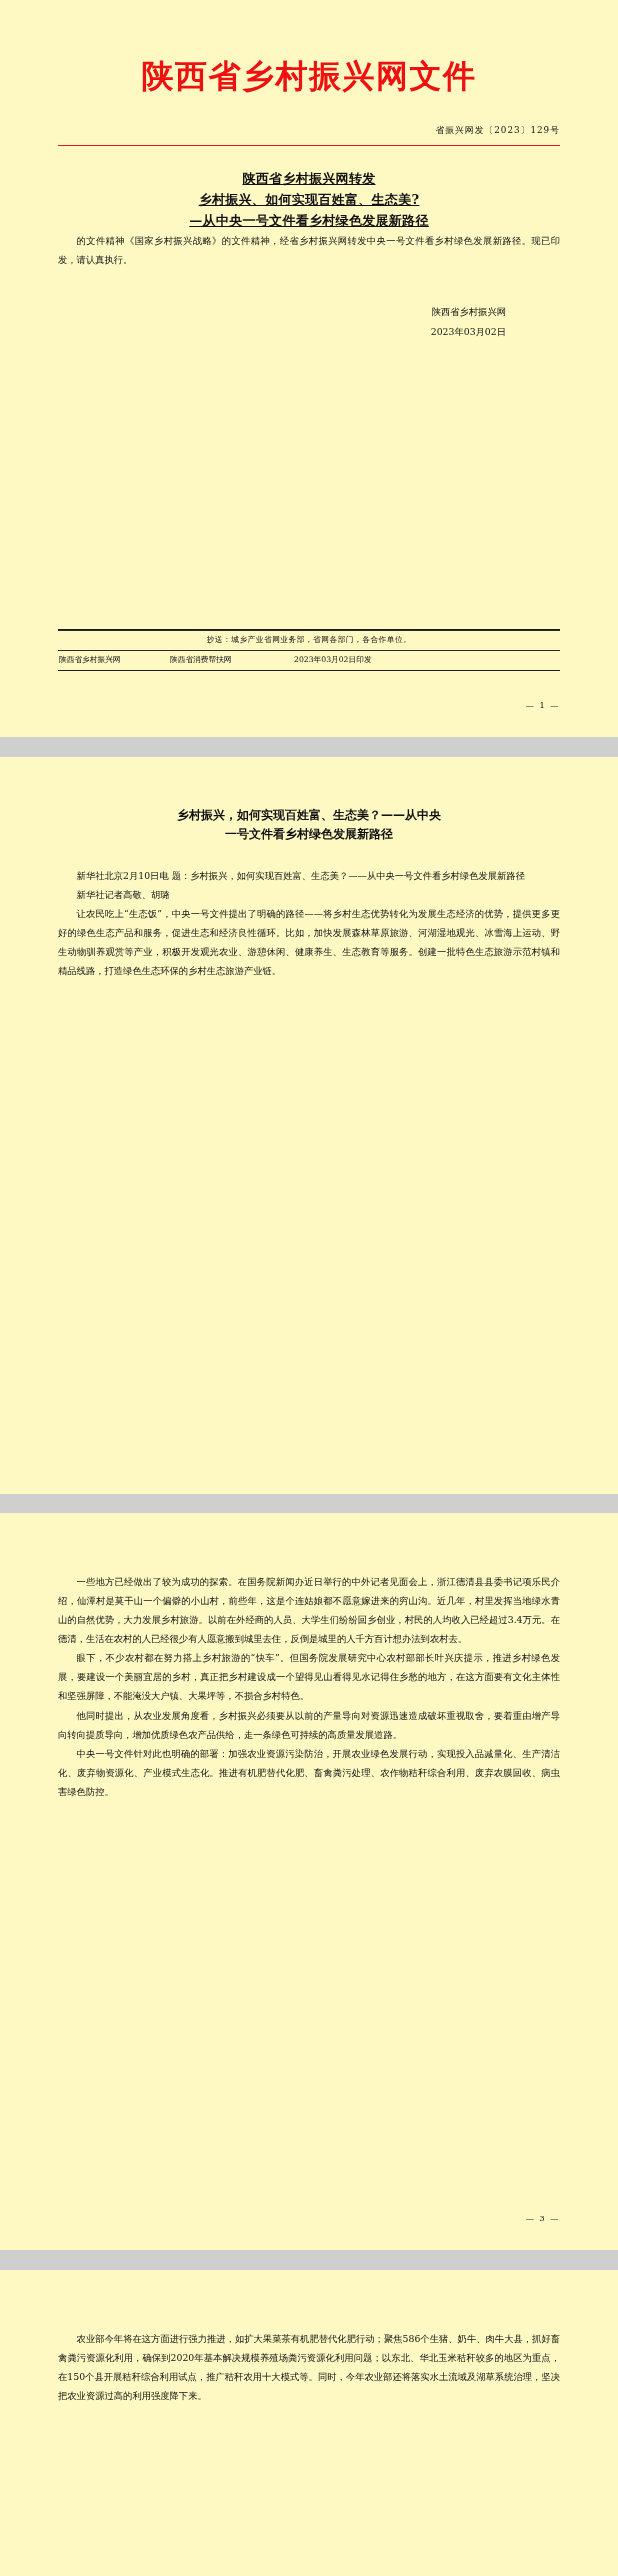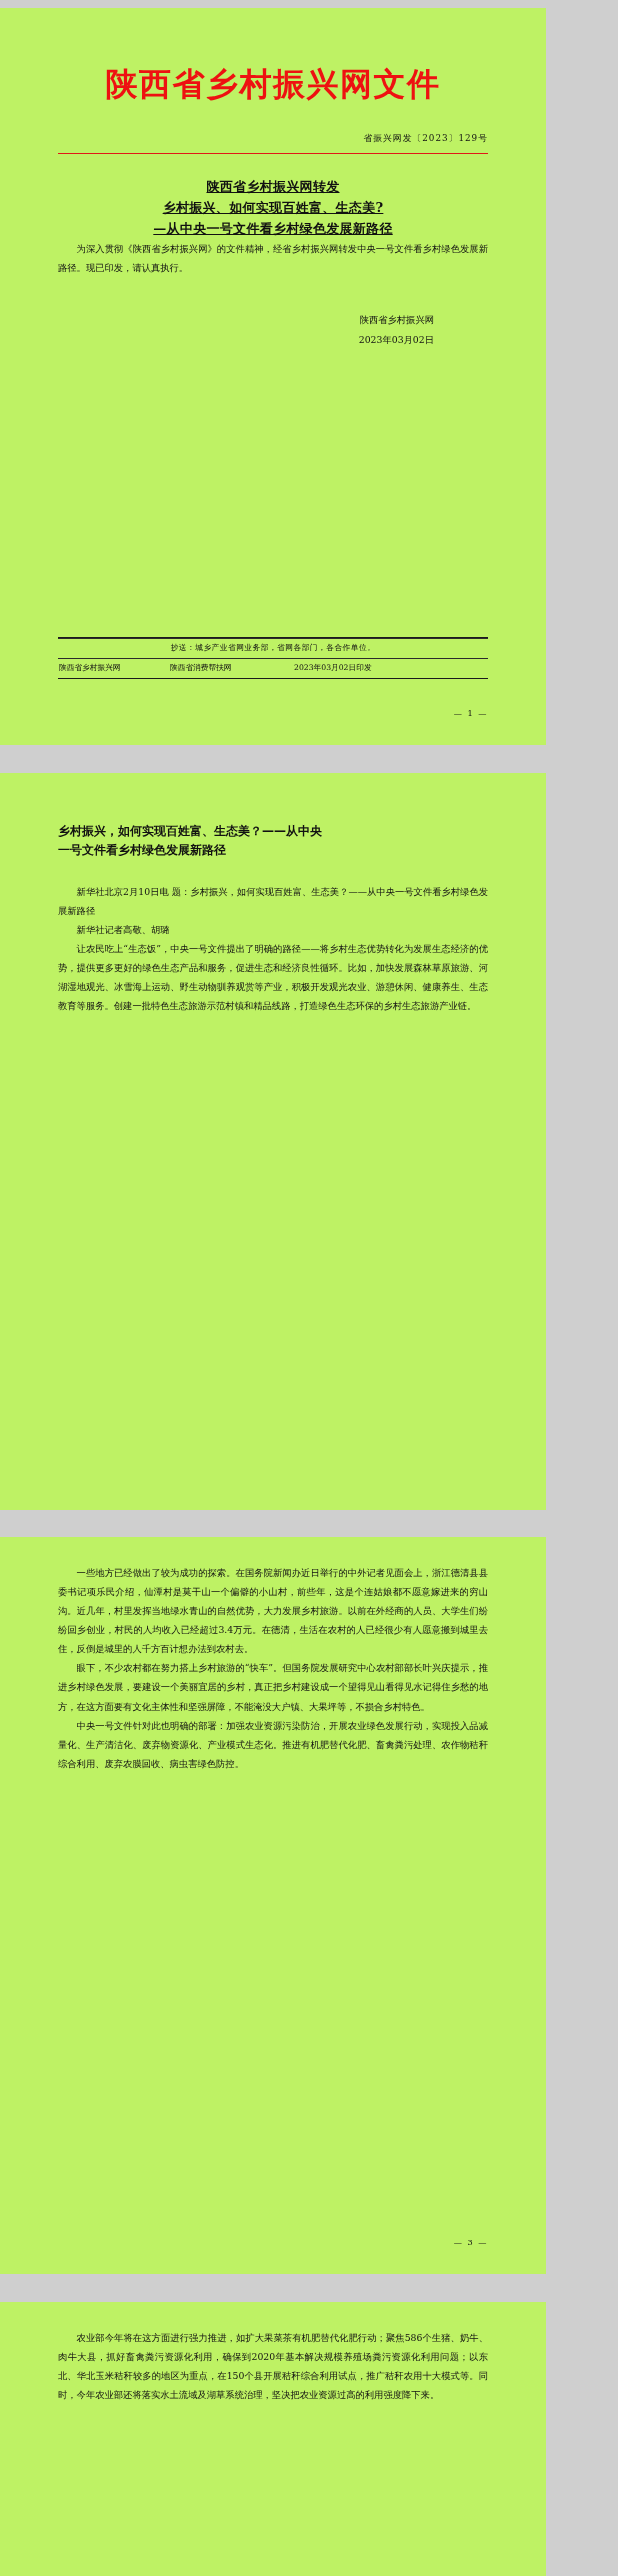--- a/index.html
+++ b/index.html
@@ -9,26 +9,25 @@
   }
   body {
     font-family: "DejaVu Sans", sans-serif;
   }
   .doc {
     width: 618px;
     margin: 0 auto;
     background: #cfcfcf;
   }
   .page {
-    width: 546px;
-    background: #bef264;
+    width: 618px;
+    background: #fef9c3;
     box-sizing: border-box;
     position: relative;
     overflow: hidden;
-    margin-top: 8px;
   }
   .page-inner {
     box-sizing: border-box;
     padding: 0 58px;
     height: 100%;
     position: relative;
   }
   .pg1 { height: 737px; }
   .pg2 { height: 737px; }
   .pg3 { height: 737px; }
@@ -148,28 +147,29 @@
     font-family: "DejaVu Serif", serif;
     font-size: 8.2px;
     color: #111;
     letter-spacing: 1.5px;
   }
   .page-num.right { text-align: right; padding-right: 58px; }
 
   
   .article-head {
     margin-top: 49px;
+    text-align: center;
     font-family: "DejaVu Sans", sans-serif;
     font-weight: bold;
     font-size: 12px;
     line-height: 1.62;
     color: #111;
   }
   .spacer-40 { height: 21.6px; }
-  .body-top-pad { padding-top: 26px; }
+  .body-top-pad { padding-top: 59px; }
 </style>
 </head>
 <body>
 
 <div class="doc">
 
   <div class="page pg1">
     <div class="page-inner">
 
       <div class="masthead">
@@ -180,21 +180,21 @@
 
       <div class="red-rule" style="background: rgb(224, 24, 24);"></div>
 
       <div class="title-block">
         <div class="title-line">陕西省乡村振兴网转发</div>
         <div class="title-line">乡村振兴、如何实现百姓富、生态美?</div>
         <div class="title-line">—从中央一号文件看乡村绿色发展新路径</div>
       </div>
 
 
-      <p class="body">为深入贯彻《陕西省乡村振兴网》的文件精神，经省乡村振兴网转发中央一号文件看乡村绿色发展新路径。现已印发，请认真执行。</p>
+      <p class="body">的文件精神《国家乡村振兴战略》的文件精神，经省乡村振兴网转发中央一号文件看乡村绿色发展新路径。现已印发，请认真执行。</p>
 
       <div class="signature">
         <div>陕西省乡村振兴网</div>
         <div>2023年03月02日</div>
       </div>
 
       <div class="footer-block">
         <div class="fr-thick"></div>
         <div class="fr-thin"></div>
         <div class="footer-row cc">抄送：城乡产业省网业务部，省网各部门，各合作单位。</div>
@@ -230,20 +230,21 @@
     </div>
   </div>
 
   <div class="gap"></div>
 
   <div class="page pg3">
     <div class="page-inner body-top-pad">
 
       <p class="body">一些地方已经做出了较为成功的探索。在国务院新闻办近日举行的中外记者见面会上，浙江德清县县委书记项乐民介绍，仙潭村是莫干山一个偏僻的小山村，前些年，这是个连姑娘都不愿意嫁进来的穷山沟。近几年，村里发挥当地绿水青山的自然优势，大力发展乡村旅游。以前在外经商的人员、大学生们纷纷回乡创业，村民的人均收入已经超过3.4万元。在德清，生活在农村的人已经很少有人愿意搬到城里去住，反倒是城里的人千方百计想办法到农村去。</p>
       <p class="body">眼下，不少农村都在努力搭上乡村旅游的“快车”。但国务院发展研究中心农村部部长叶兴庆提示，推进乡村绿色发展，要建设一个美丽宜居的乡村，真正把乡村建设成一个望得见山看得见水记得住乡愁的地方，在这方面要有文化主体性和坚强屏障，不能淹没大户镇、大果坪等，不损合乡村特色。</p>
+      <p class="body">他同时提出，从农业发展角度看，乡村振兴必须要从以前的产量导向对资源迅速造成破坏重视取舍，要着重由增产导向转向提质导向，增加优质绿色农产品供给，走一条绿色可持续的高质量发展道路。</p>
       <p class="body">中央一号文件针对此也明确的部署：加强农业资源污染防治，开展农业绿色发展行动，实现投入品减量化、生产清洁化、废弃物资源化、产业模式生态化。推进有机肥替代化肥、畜禽粪污处理、农作物秸秆综合利用、废弃农膜回收、病虫害绿色防控。</p>
 
       <div class="page-num right">— 3 —</div>
     </div>
   </div>
 
   <div class="gap"></div>
 
   <div class="page pg4">
     <div class="page-inner body-top-pad">

